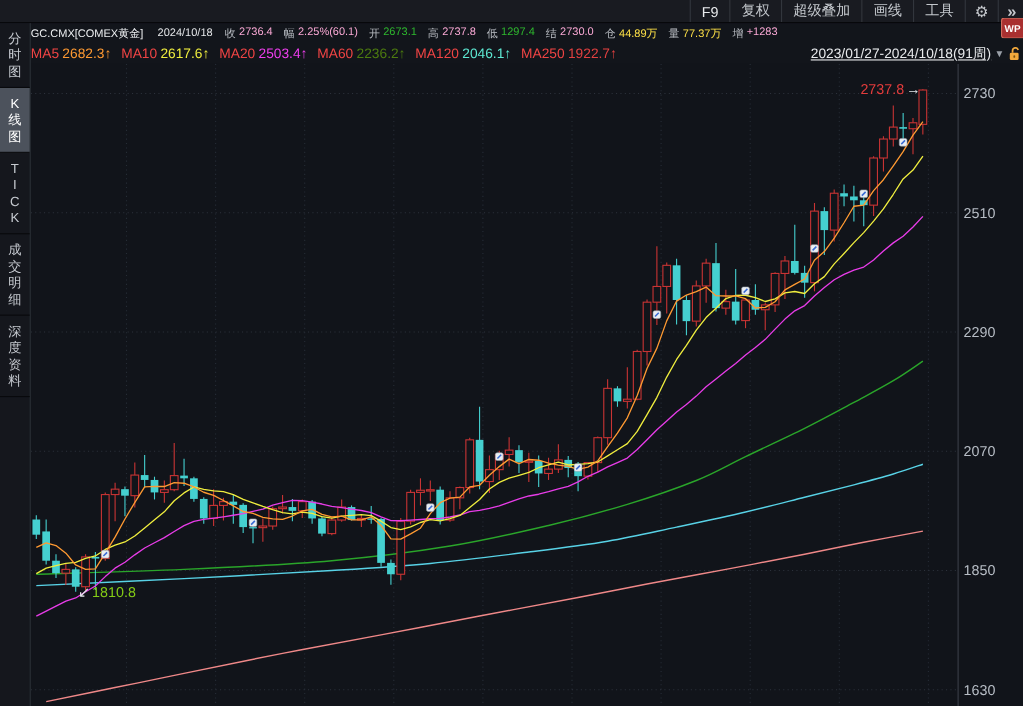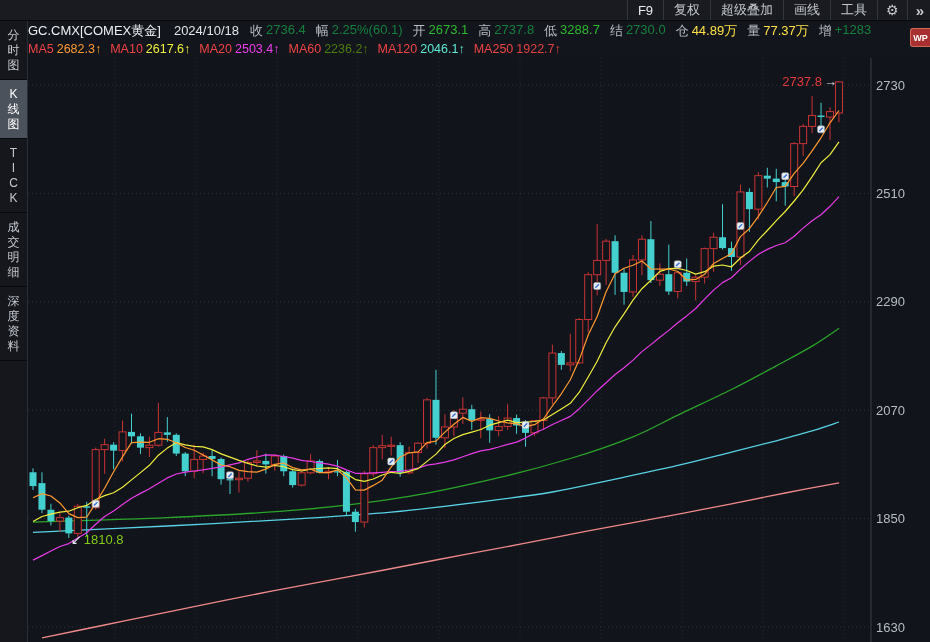--- a/index.html
+++ b/index.html
@@ -20,26 +20,26 @@
   .tools{margin-left:auto;display:flex;align-items:center;height:100%;}
   .tool{padding:0 10px;border-left:1px solid #32363d;color:#c3c7cc;white-space:nowrap;
         display:flex;align-items:center;height:100%;}
   .tool.f9{color:#e9ebed;text-align:center;}
   .icon-btn{padding:0 8px;border-left:1px solid #32363d;color:#c6c9ce;font-size:14px;
             display:flex;align-items:center;height:100%;}
   .icon-btn.chevrons{font-size:15px;font-weight:bold;padding-right:6px;}
 
   
   .quotebar{position:absolute;left:28px;top:21px;width:902px;height:19px;display:flex;
-            align-items:center;font-size:13px;white-space:nowrap;overflow:hidden;}
+            align-items:center;font-size:10px;white-space:nowrap;overflow:hidden;}
   .sym{color:#eef0f2;margin-right:13px;}
   .qdate{color:#e4e6e8;margin-right:11px;}
   .qf{margin-right:10px;display:inline-flex;}
   .ql{color:#b9bdc3;margin-right:3px;}
-  .qv.up{color:#15803d;}
+  .qv.up{color:#f9a8d4;}
   .qv.down{color:#2eb82e;}
   .qv.plain{color:#fde047;}
 
   
   .mabar{position:absolute;left:28px;top:40px;width:902px;height:18px;display:flex;
          align-items:center;font-size:12.5px;white-space:nowrap;overflow:hidden;}
   .mi{margin-right:9px;display:inline-flex;}
   .mi .ml{color:#ef4444;margin-right:3px;}
   .range-wrap{margin-left:auto;display:flex;align-items:center;padding-right:1px;gap:3px;}
   .range{color:#e9ebee;text-decoration:underline;font-size:12.5px;}
@@ -60,21 +60,21 @@
   .anno{position:absolute;display:flex;align-items:center;font-size:13px;gap:2px;
         pointer-events:none;white-space:nowrap;}
   .anno .arrow{color:#e2e6ea;font-size:13px;}
   .anno-high .t{color:#e23c3c;}
   .anno-low  .t{color:#84cc16;}
 
   
   .wp-badge{position:absolute;right:0;top:16px;width:19px;height:17px;background:#a93030;
             color:#fff;font-size:9px;font-weight:bold;display:flex;align-items:center;
             justify-content:center;border:1px solid #cf6a5a;border-right:none;
-            border-radius:3px 0 0 3px;z-index:6;letter-spacing:0;margin-top:12px;}
+            border-radius:3px 0 0 3px;z-index:6;letter-spacing:0;}
 </style>
 </head>
 <body>
 
 <div class="app">
 
   <div class="tabbar">
     <div class="tools" id="tools">
         <div class="tool f9">F9</div>
         <div class="tool">复权</div>
@@ -101,21 +101,21 @@
         <span class="qf">
           <span class="ql">开</span>
           <span class="qv down">2673.1</span>
         </span>
         <span class="qf">
           <span class="ql">高</span>
           <span class="qv up">2737.8</span>
         </span>
         <span class="qf">
           <span class="ql">低</span>
-          <span class="qv down">3288.7</span>
+          <span class="qv down">1297.4</span>
         </span>
         <span class="qf">
           <span class="ql">结</span>
           <span class="qv up">2730.0</span>
         </span>
         <span class="qf">
           <span class="ql">仓</span>
           <span class="qv plain">44.89万</span>
         </span>
         <span class="qf">
@@ -149,20 +149,29 @@
         </span>
         <span class="mi">
           <span class="ml">MA120</span>
           <span class="mv" style="color: #5eead4;">2046.1↑</span>
         </span>
         <span class="mi">
           <span class="ml">MA250</span>
           <span class="mv" style="color: rgb(226, 64, 64);">1922.7↑</span>
         </span>
       </span>
+    <span class="range-wrap">
+      <span class="range">2023/01/27-2024/10/18(91周)</span>
+      <span class="tri">▼</span>
+      <svg width="13" height="14" viewBox="0 0 13 14">
+        <path d="M4.5 6 V4.2 A2.6 2.6 0 0 1 9.6 3.4" fill="none" stroke="#f2a93c" stroke-width="1.6"></path>
+        <rect x="2" y="6" width="8" height="6.5" rx="1.2" fill="#f2a93c"></rect>
+        <rect x="5.3" y="8.2" width="1.6" height="2.4" rx="0.8" fill="#7a5210"></rect>
+      </svg>
+    </span>
   </div>
 
   <div class="sidebar" id="sidebar">
       <div class="side-item">
         <span>分</span>
         <span>时</span>
         <span>图</span>
       </div>
       <div class="side-item active">
         <span>K</span>

